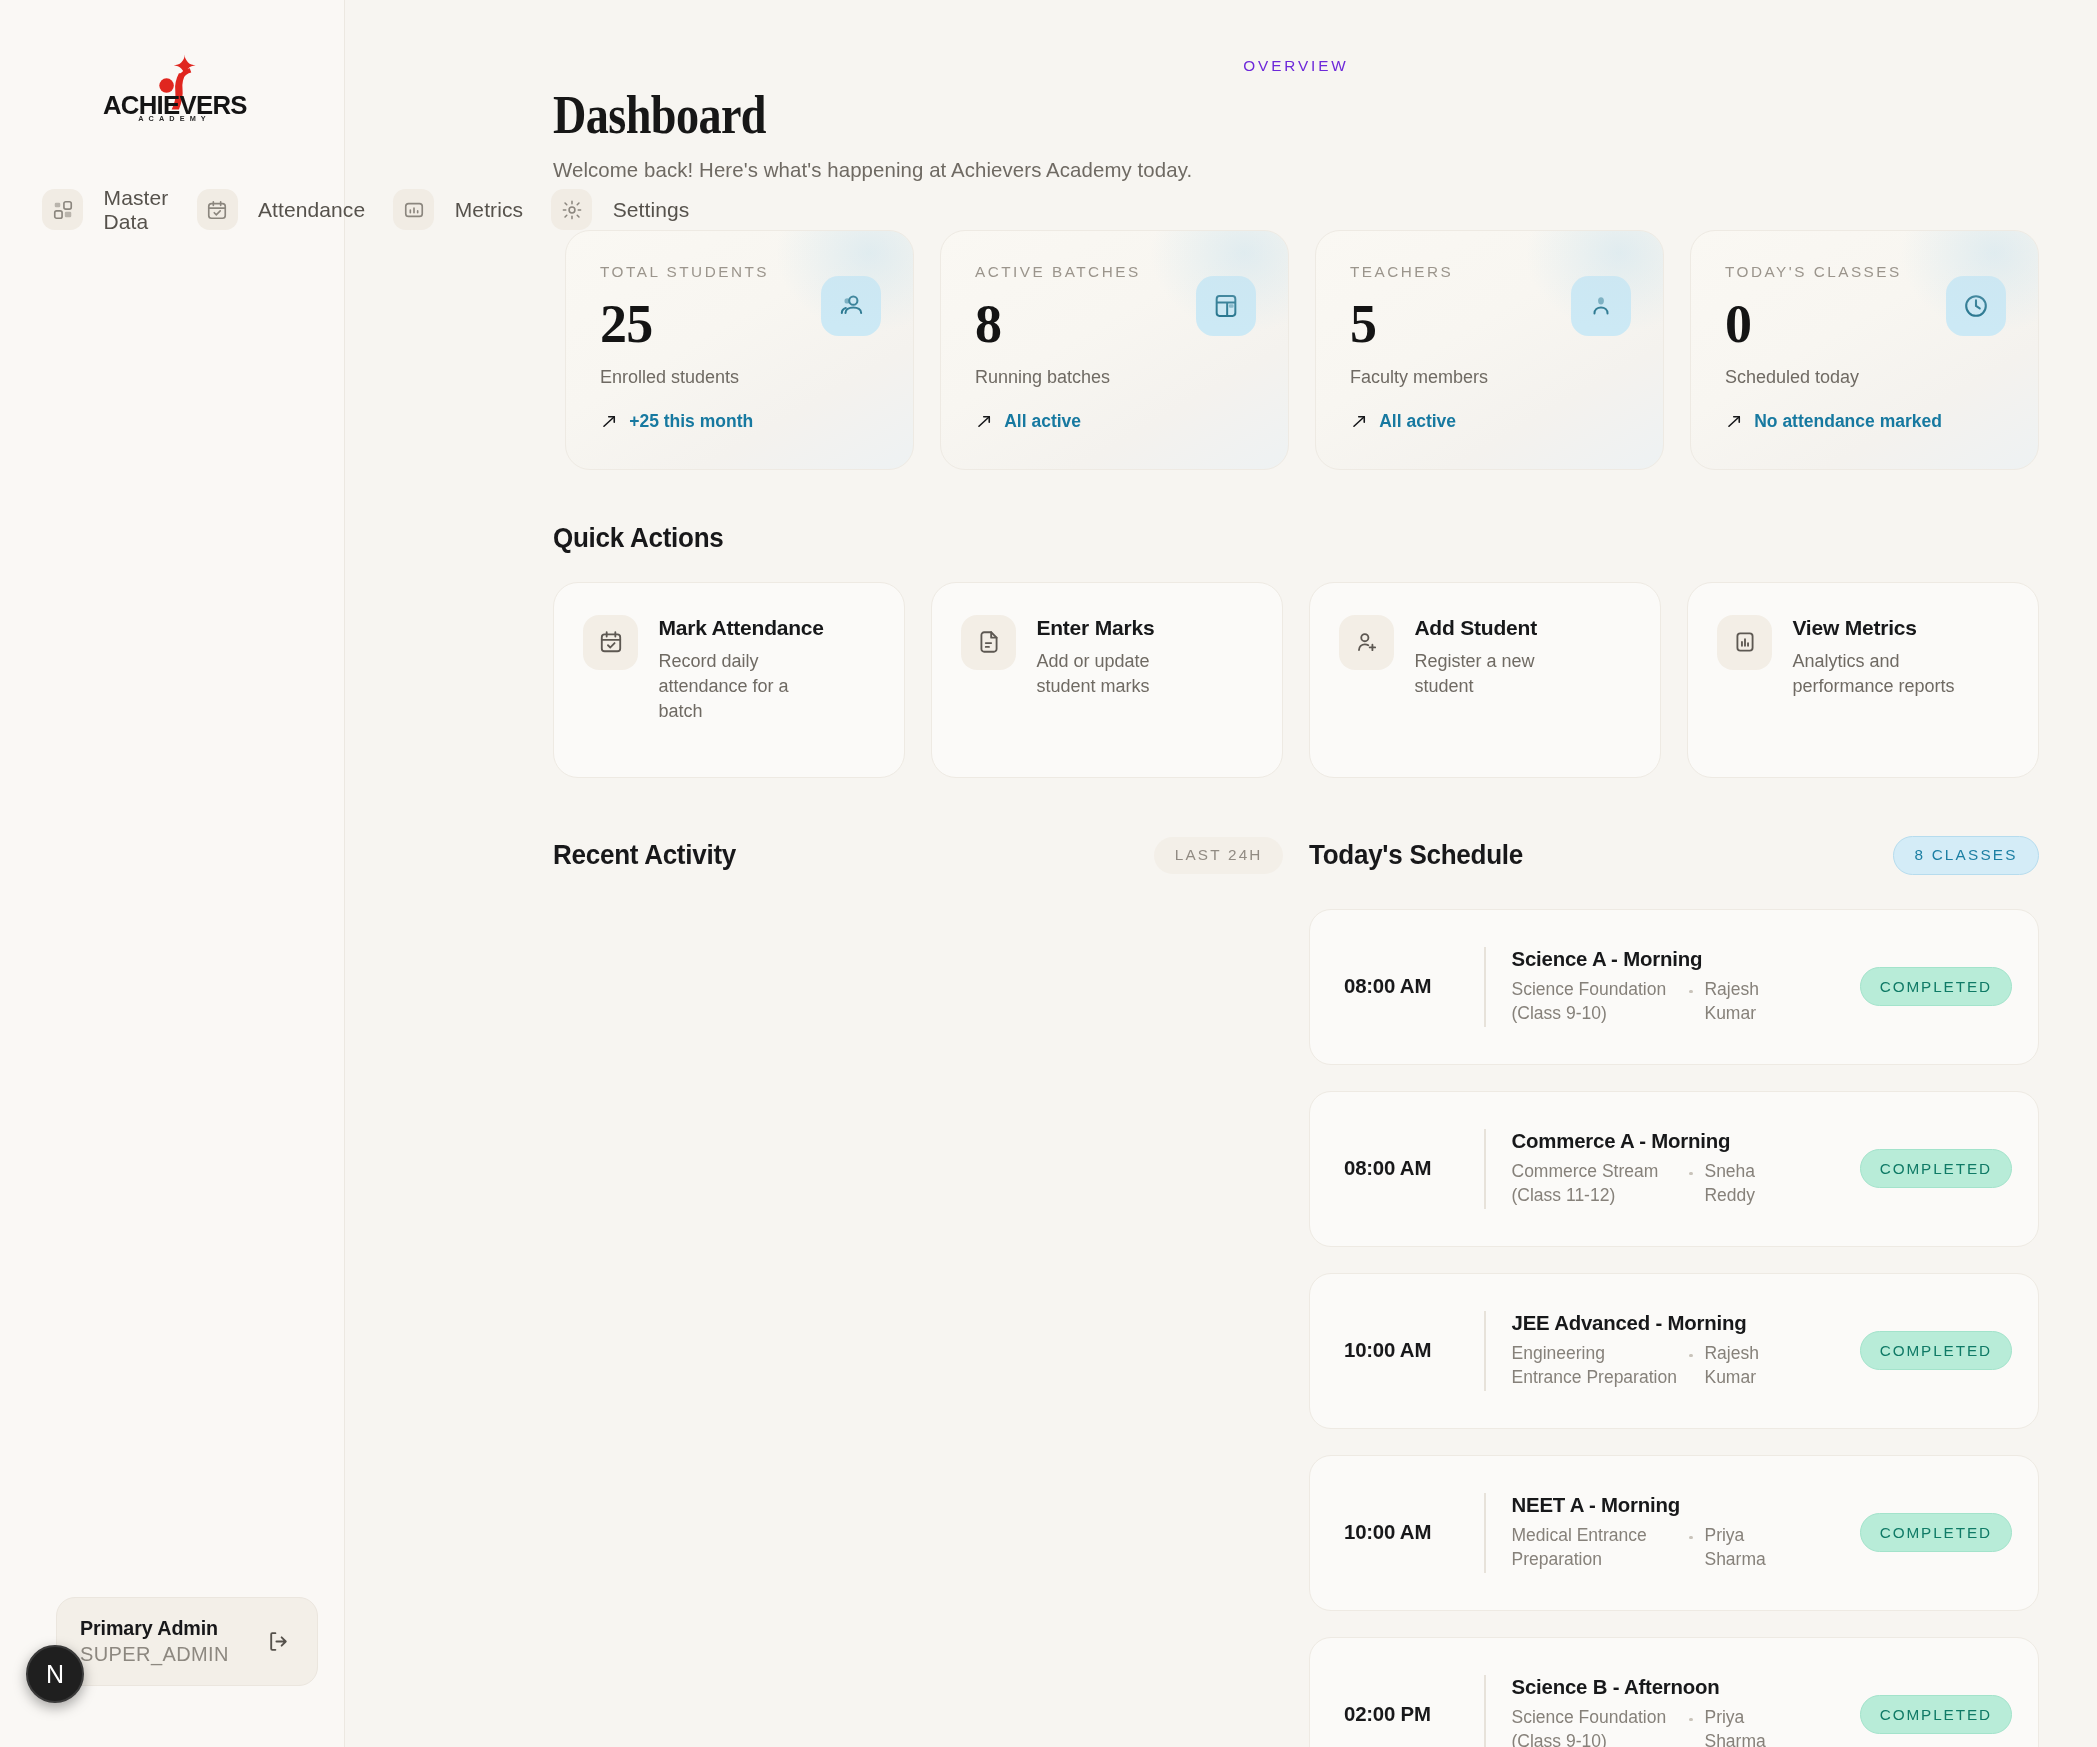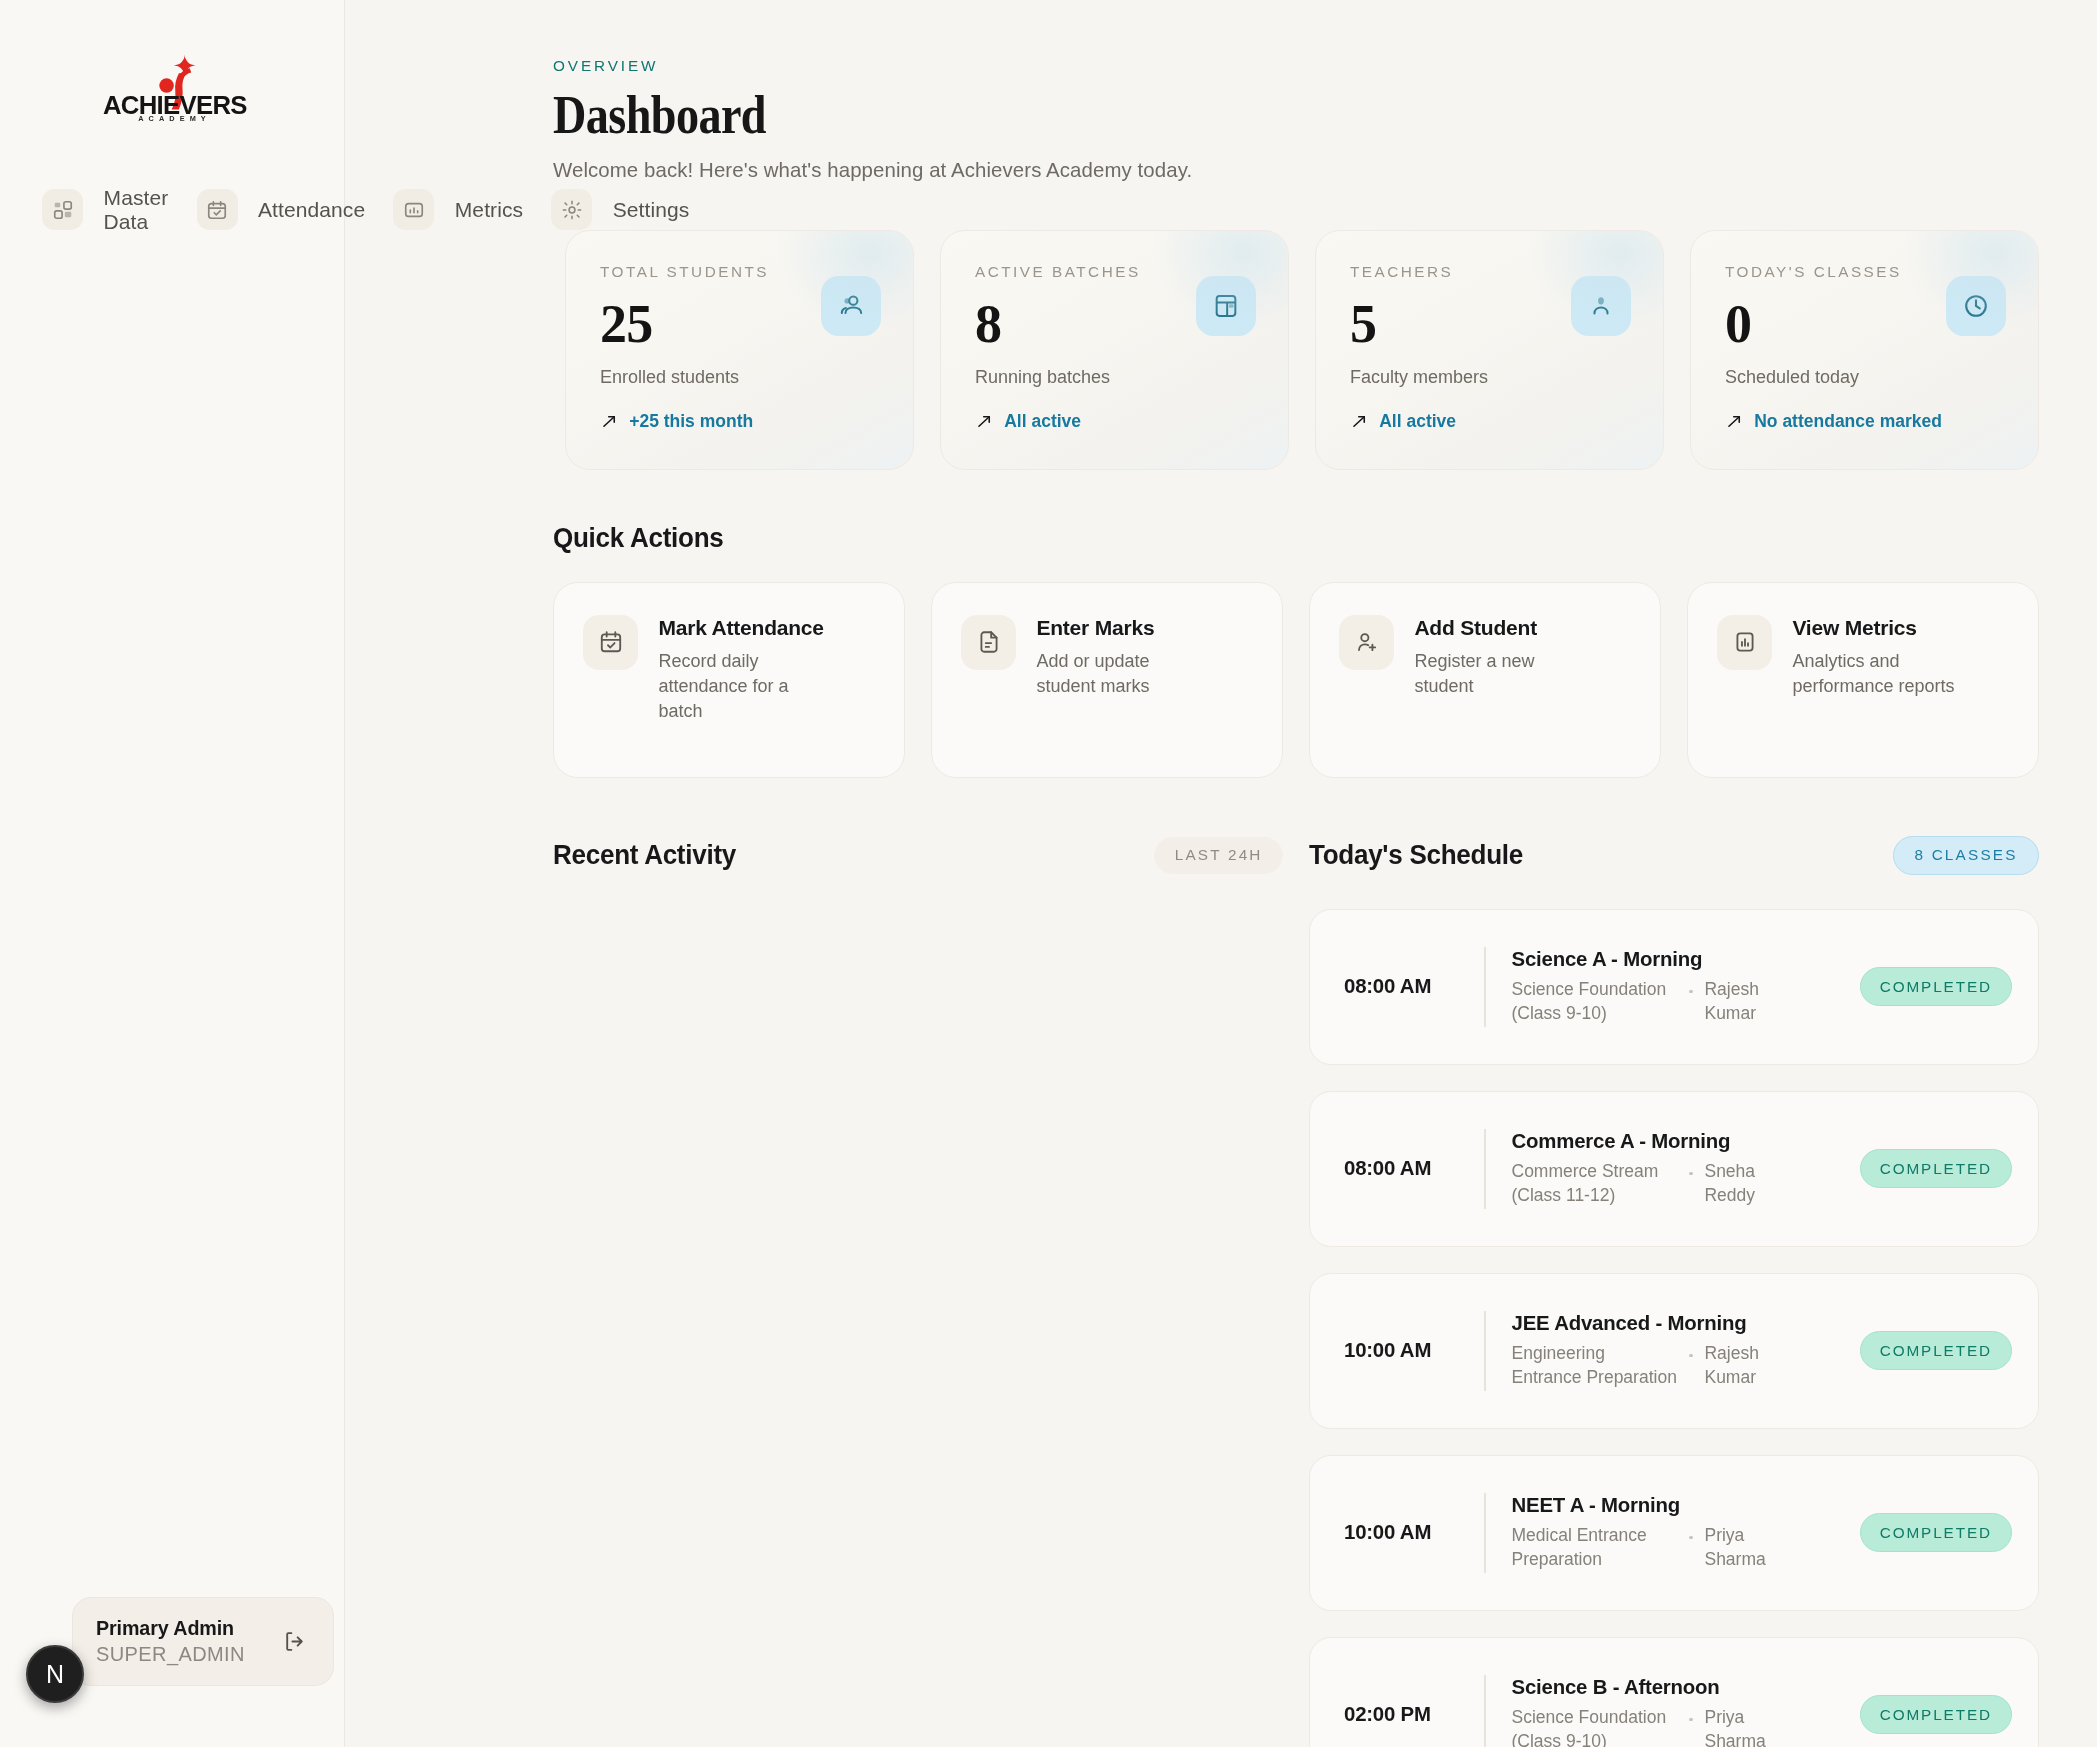--- a/index.html
+++ b/index.html
@@ -113,21 +113,21 @@
   }
   .nav-label {
     font-size: 21px;
     font-weight: 400;
     color: #56524c;
     letter-spacing: 0.1px;
   }
 
   .user-card {
     position: absolute;
-    left: 72px;
+    left: 56px;
     bottom: 62px;
     width: 262px;
     height: 89px;
     background: #f3efe8;
     border: 1.5px solid #ebe6de;
     border-radius: 19px;
     display: flex;
     align-items: center;
     justify-content: space-between;
     padding: 0 26px 0 23px;
@@ -172,23 +172,24 @@
   
   .main {
     flex: 1;
     padding: 57px 58px 0 208px;
     overflow: hidden;
   }
 
   .eyebrow {
     font-size: 15.3px;
     letter-spacing: 2.9px;
-    color: #0f766e;
+    color: #6d28d9;
     font-weight: 400;
     margin-bottom: 11.7px;
+    text-align: center;
   }
   .page-title {
     font-family: "Liberation Serif", serif;
     font-size: 55px;
     font-weight: 700;
     letter-spacing: -0.7px;
     color: #171717;
     line-height: 1.02;
     transform: scaleX(.84);
     transform-origin: left center;

